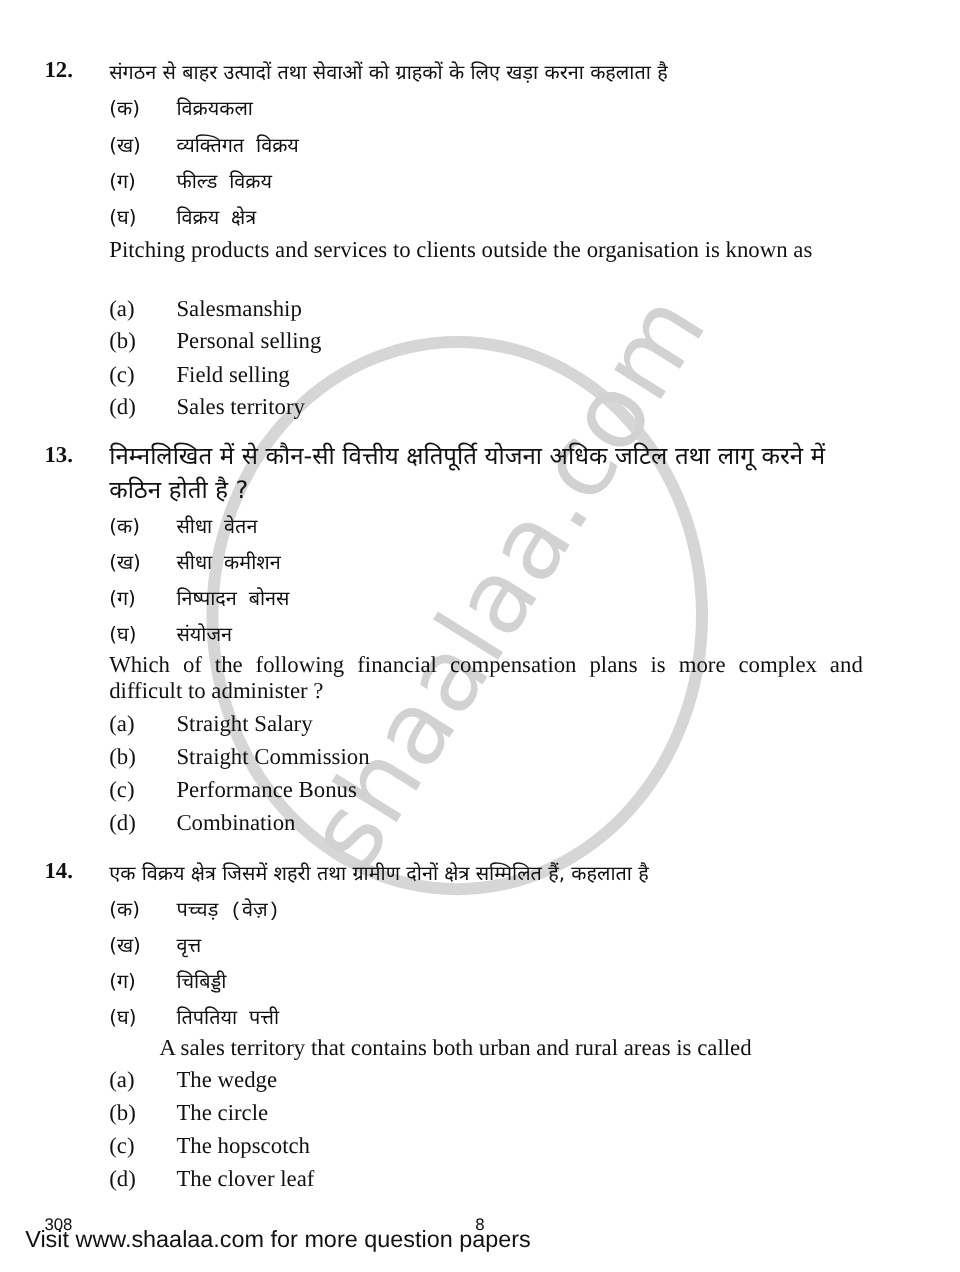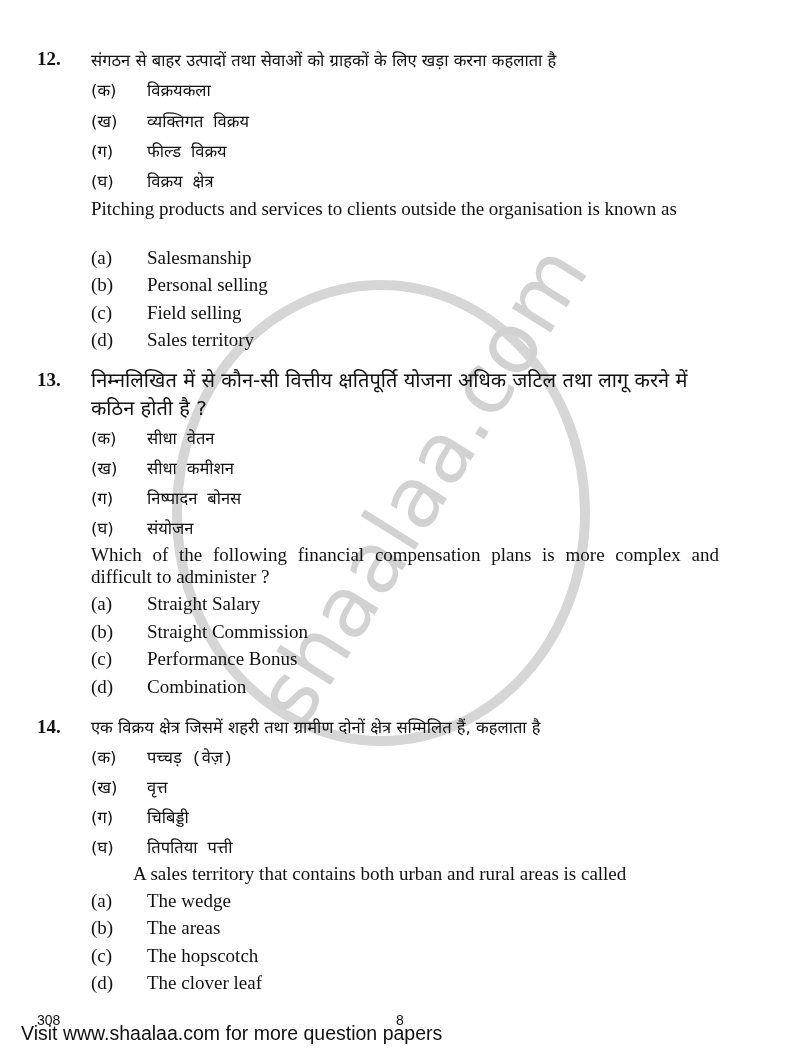--- a/index.html
+++ b/index.html
@@ -144,21 +144,21 @@
     </div>
 
     <div class="eng-q" style="top:863px;margin-left:42px;">A sales territory that contains both urban and rural areas is called</div>
 
     <div class="opt-row" style="top:888px;">
       <span class="opt-label-e">(a)</span>
       <span class="opt-text-e">The wedge</span>
     </div>
     <div class="opt-row" style="top:915px;">
       <span class="opt-label-e">(b)</span>
-      <span class="opt-text-e">The areas</span>
+      <span class="opt-text-e">The circle</span>
     </div>
     <div class="opt-row" style="top:943px;">
       <span class="opt-label-e">(c)</span>
       <span class="opt-text-e">The hopscotch</span>
     </div>
     <div class="opt-row" style="top:970px;">
       <span class="opt-label-e">(d)</span>
       <span class="opt-text-e">The clover leaf</span>
     </div>
   </div>

